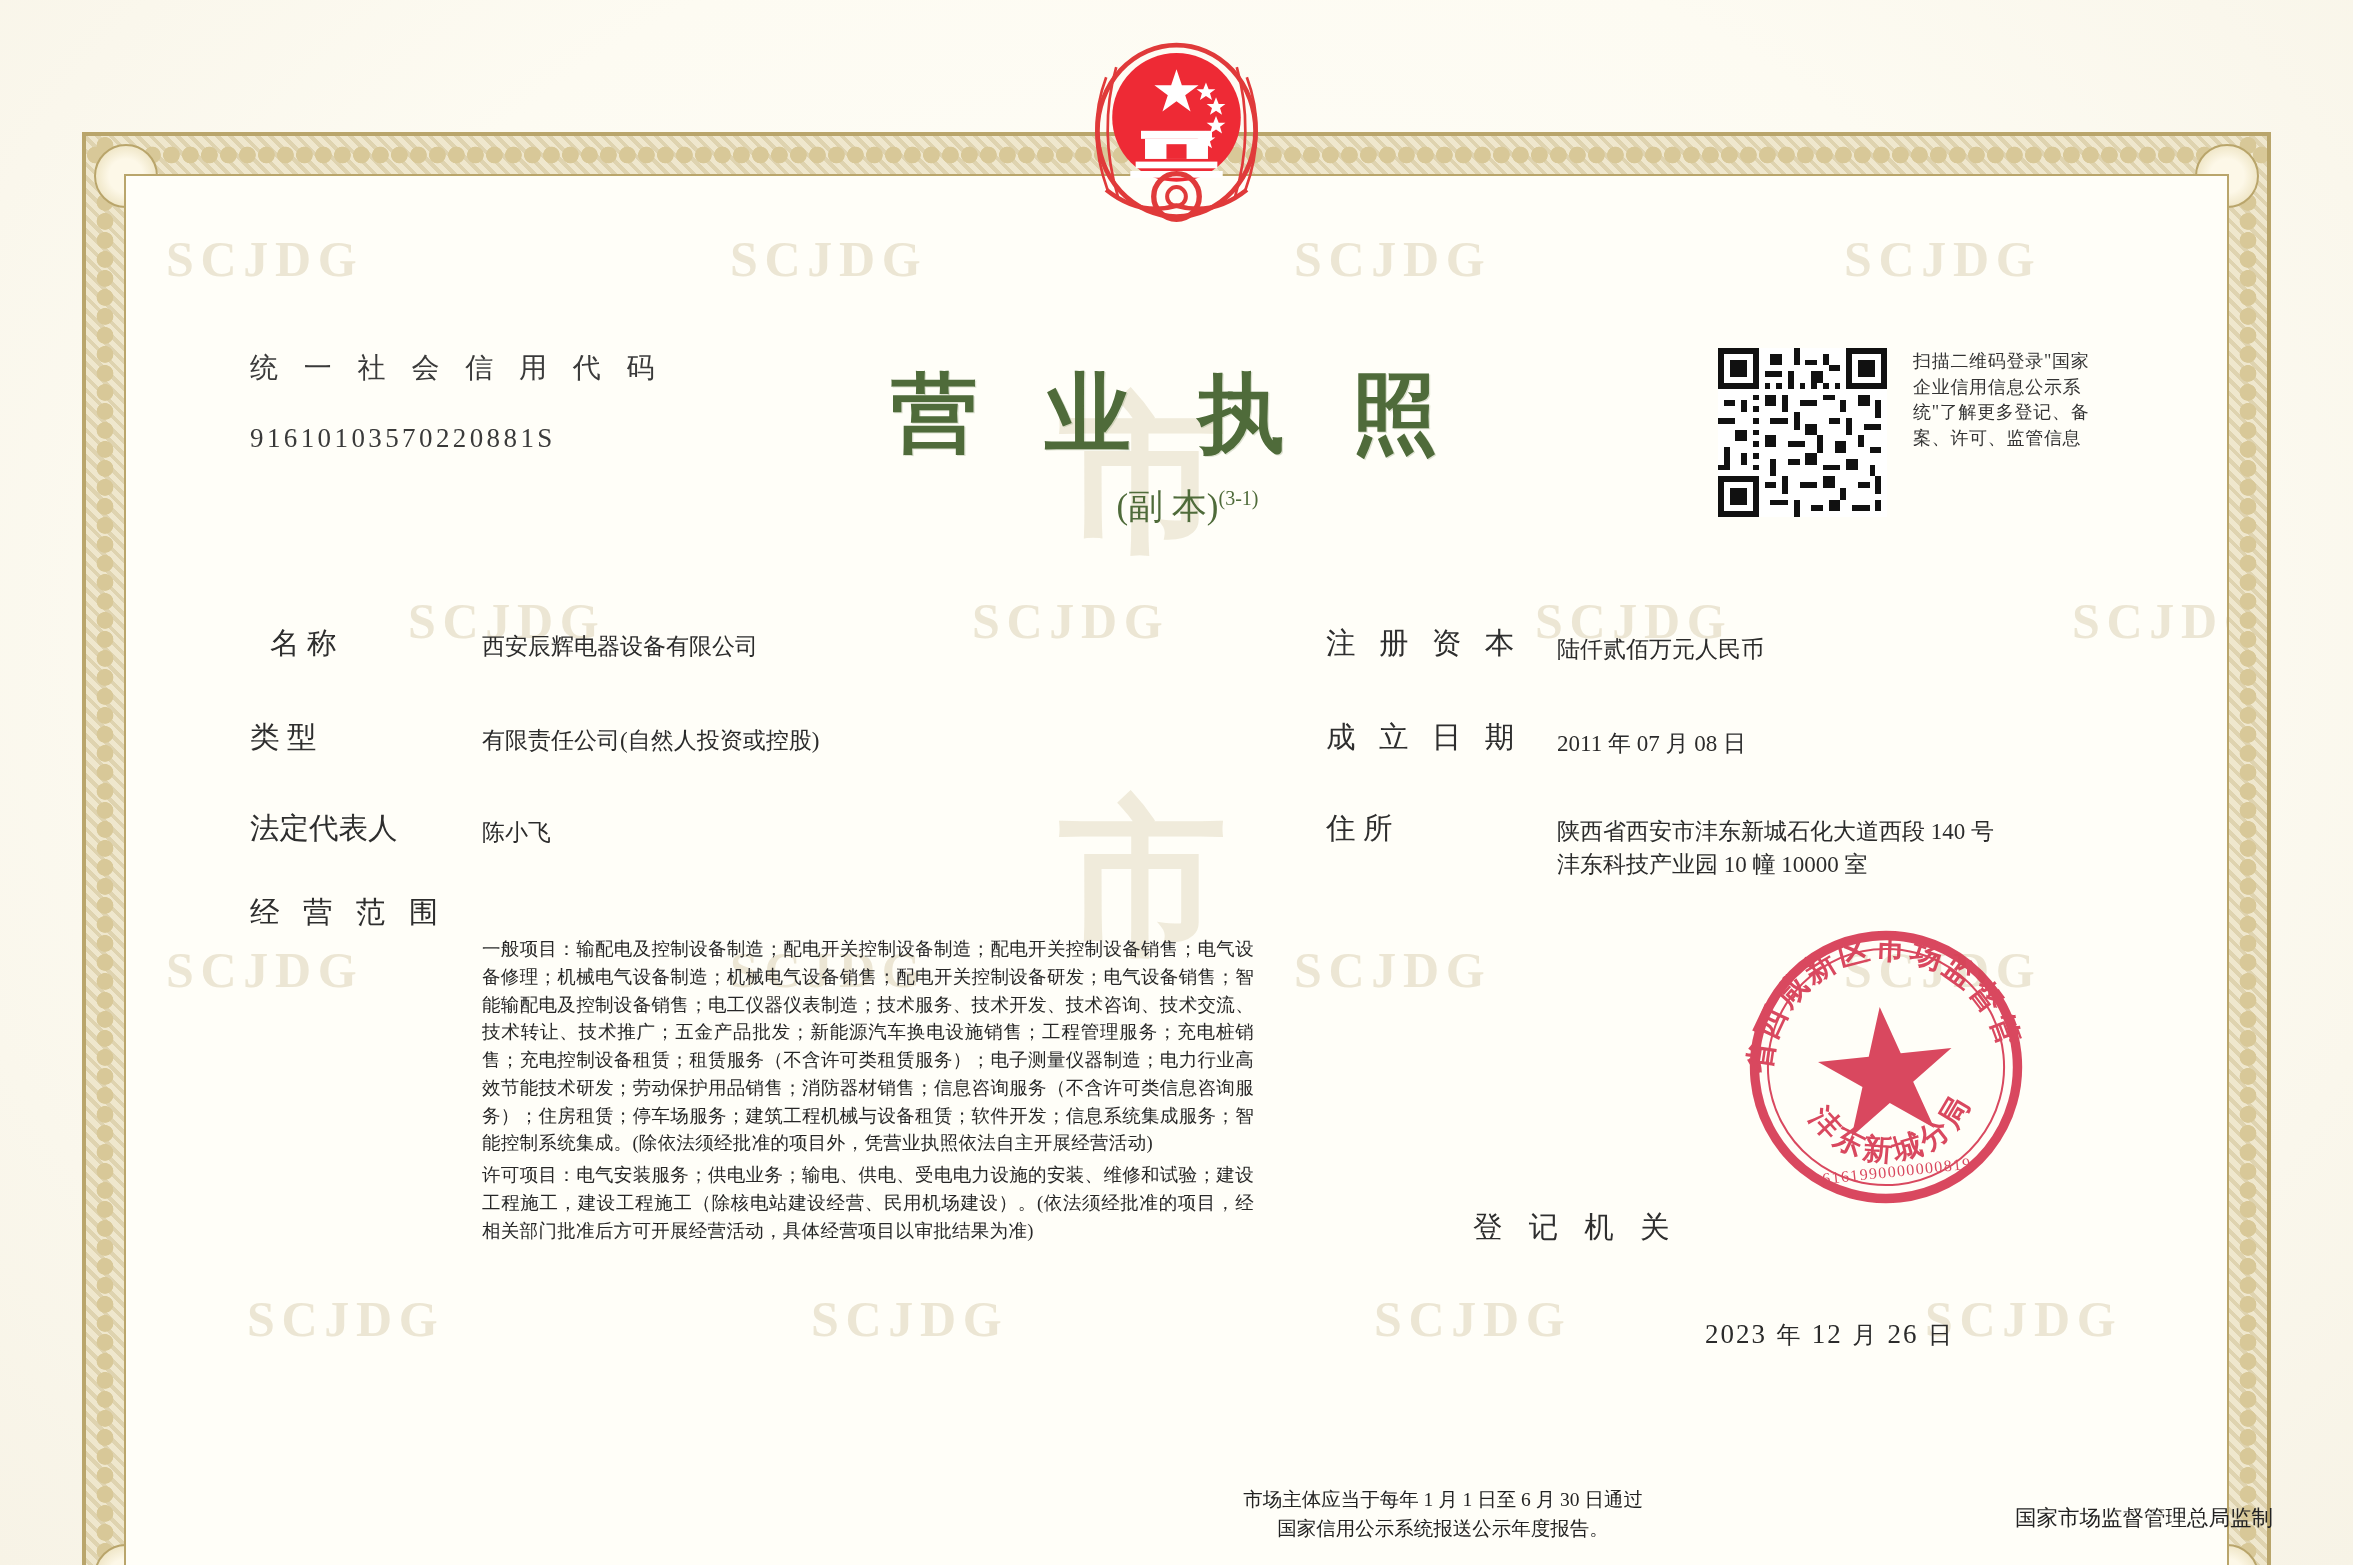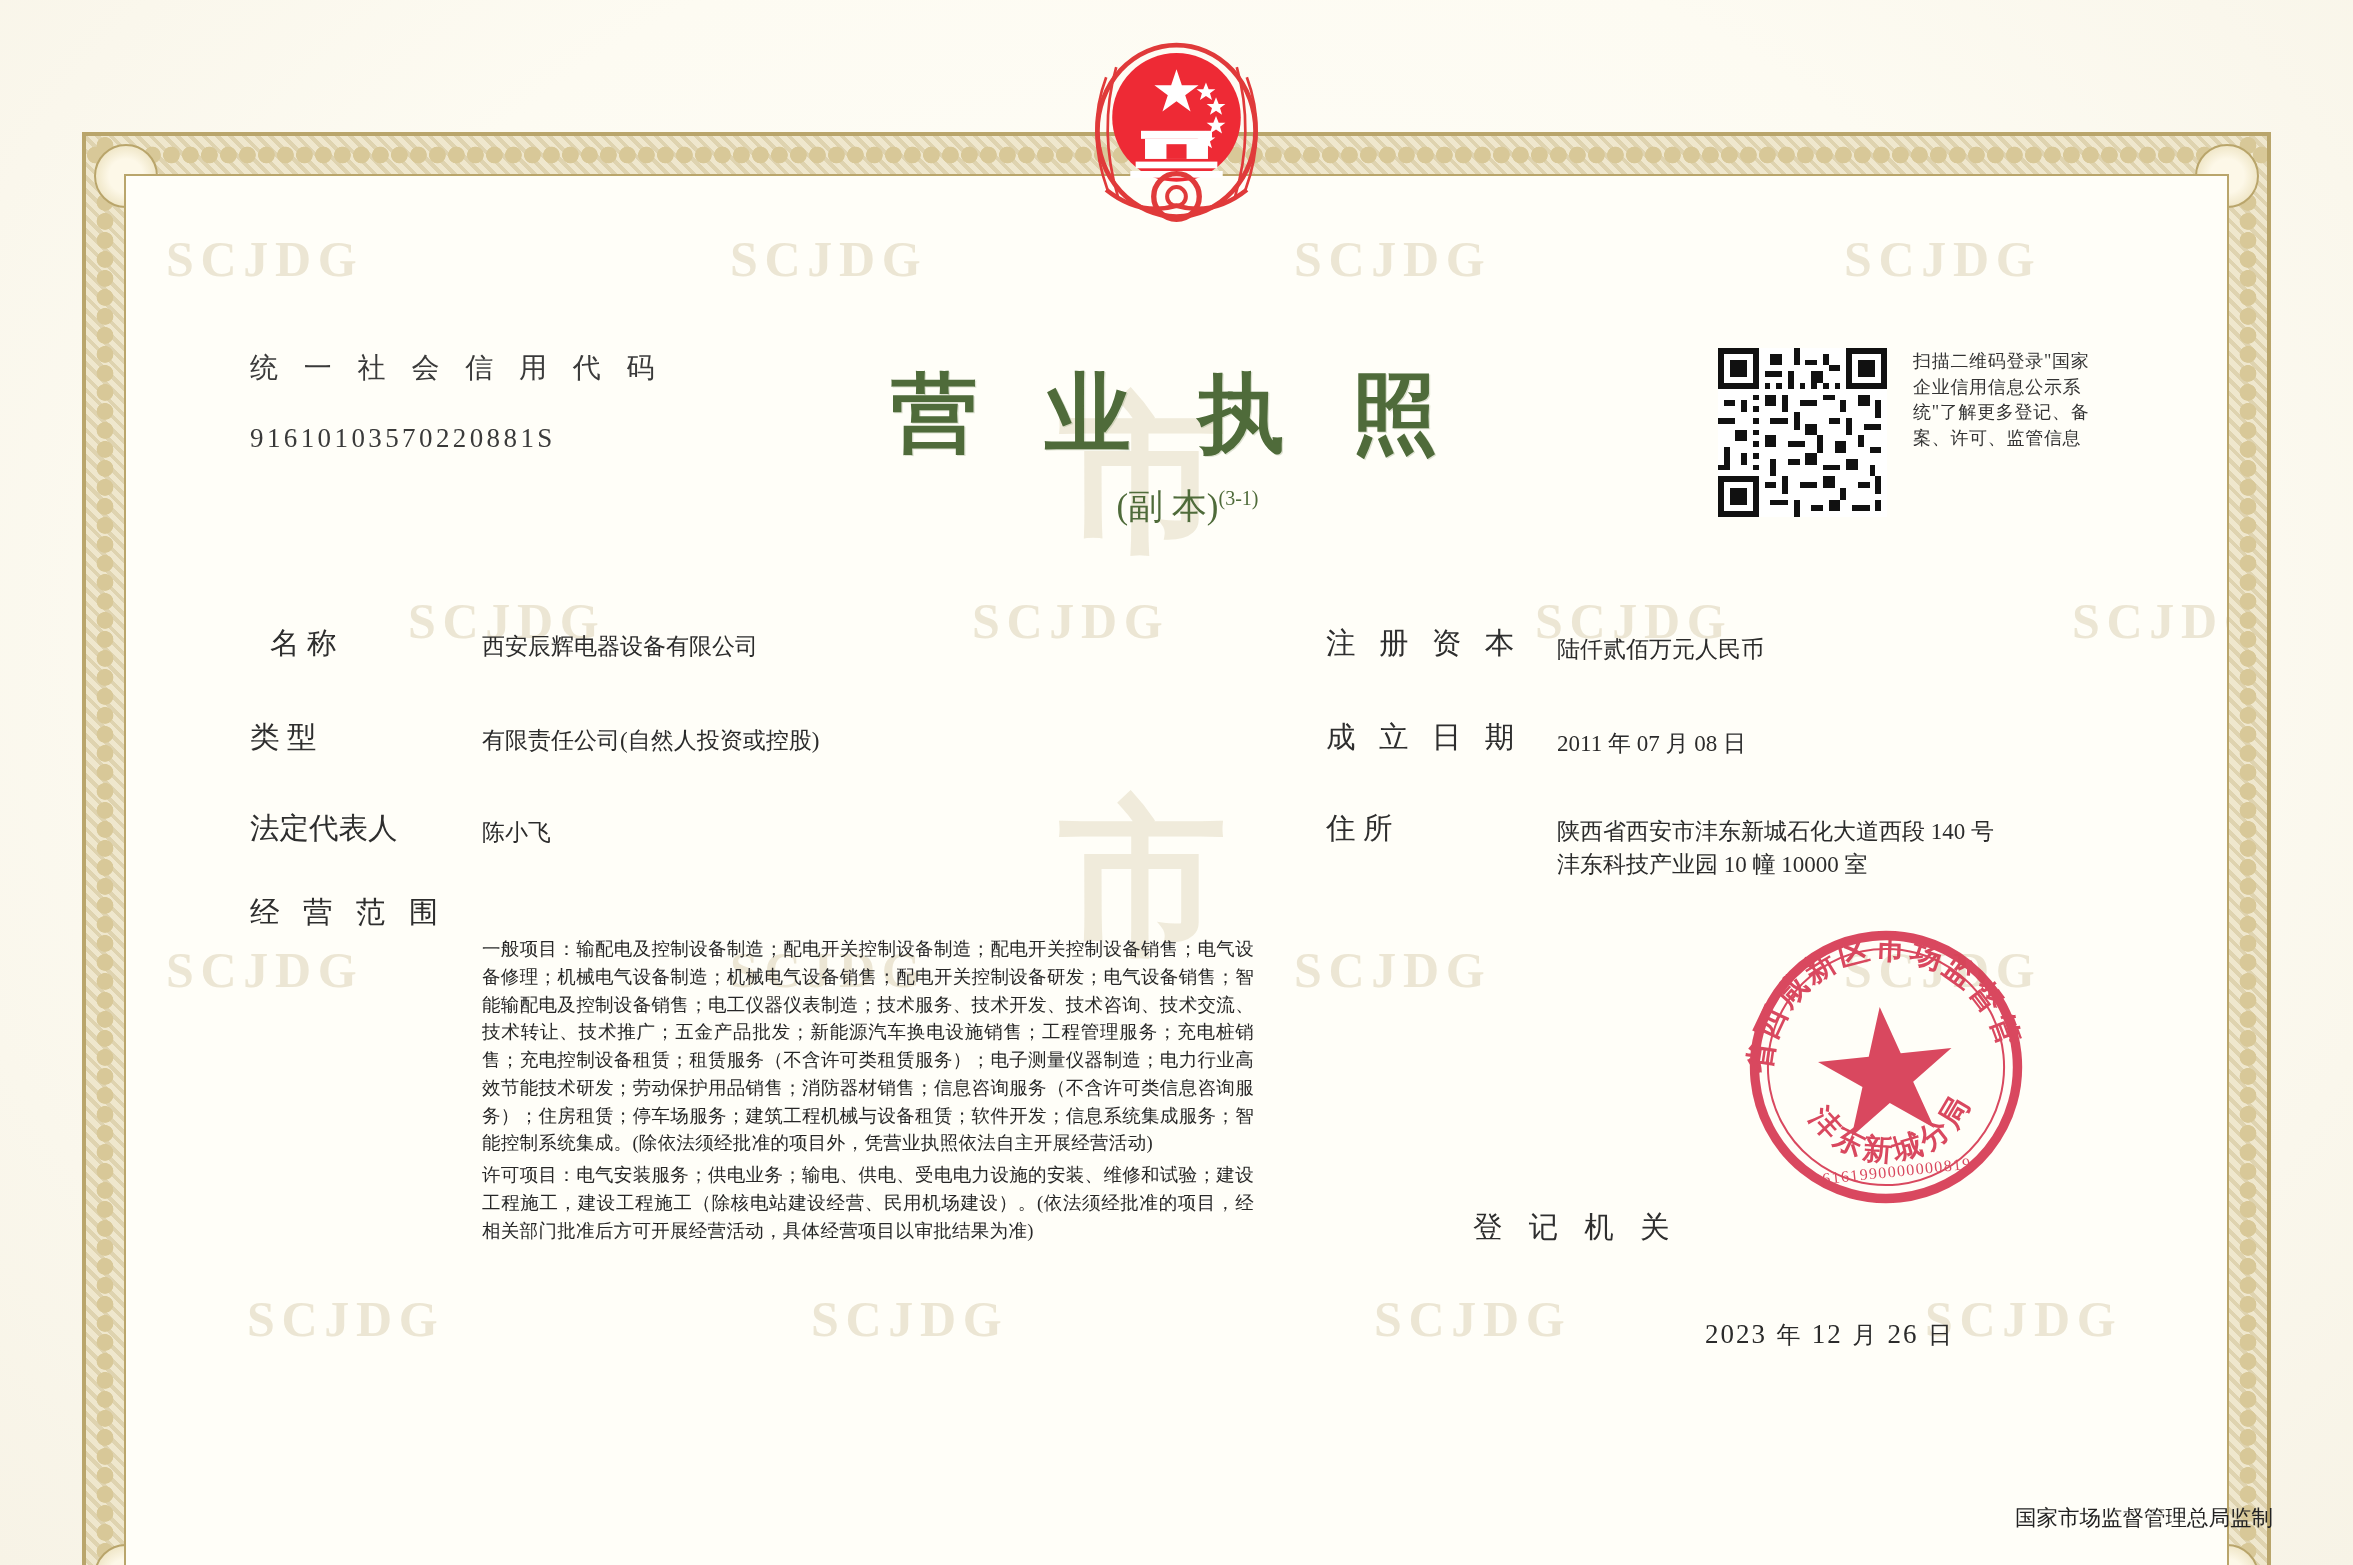--- a/index.html
+++ b/index.html
@@ -528,16 +528,20 @@
     </div>
 
     <div class="reg-authority">登 记 机 关</div>
 
     <div class="issue-date">
       <span>2023</span><span class="ch">年</span><span>12</span><span class="ch">月</span><span>26</span><span class="ch">日</span>
     </div>
 
   </div>
 
+  <div class="footer-center">
+    <div>市场主体应当于每年 1 月 1 日至 6 月 30 日通过</div>
+    <div>国家信用公示系统报送公示年度报告。</div>
+  </div>
   <div class="footer-right">国家市场监督管理总局监制</div>
 
 </div>
 
 
 </body></html>

